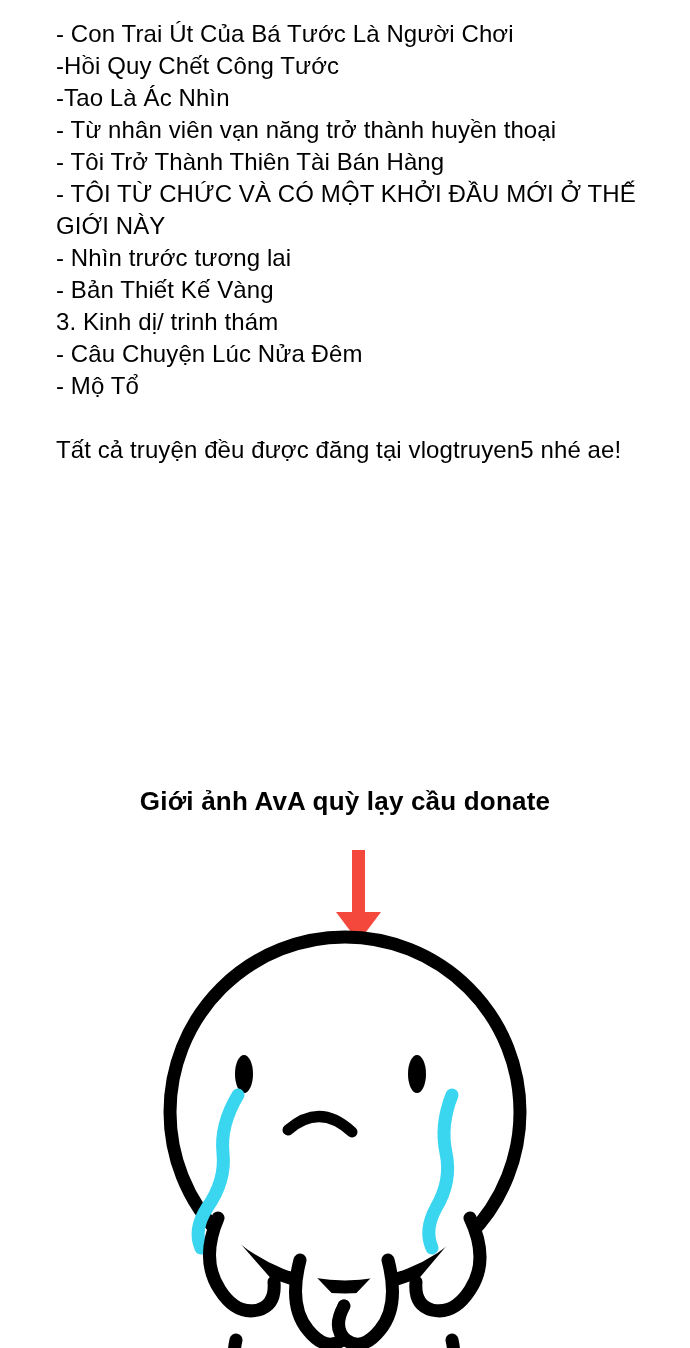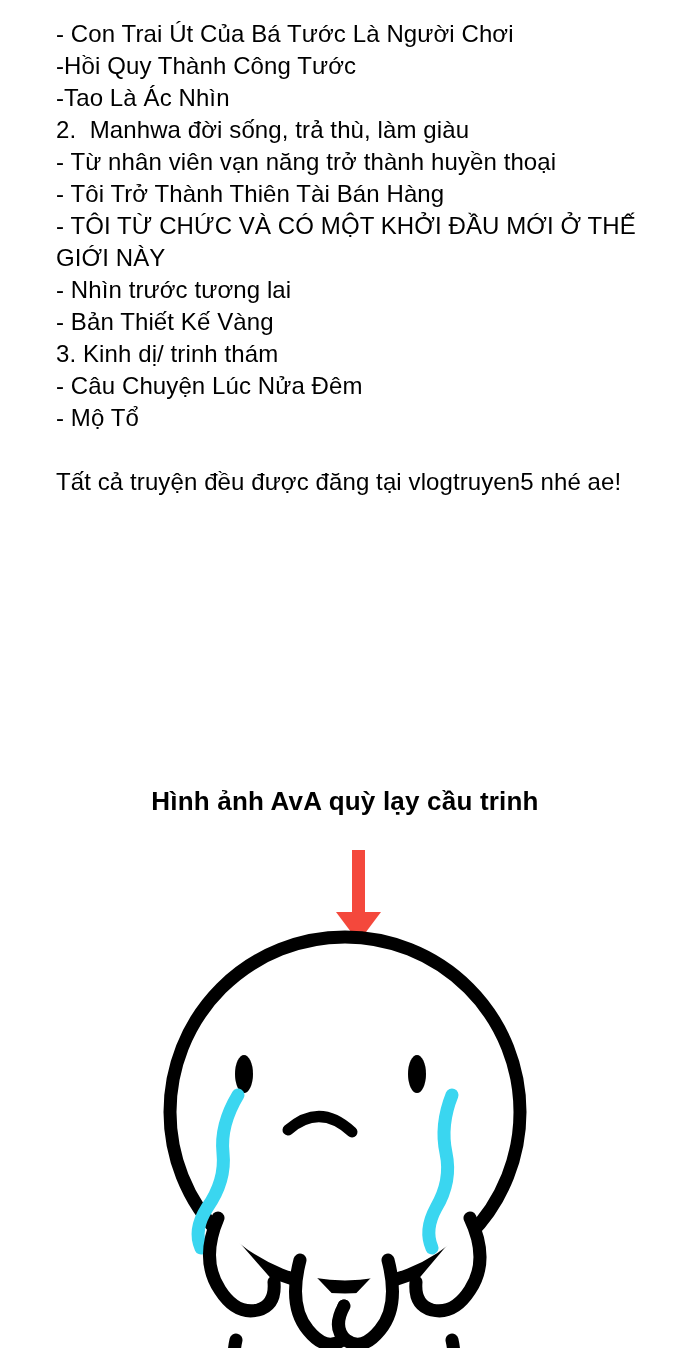--- a/index.html
+++ b/index.html
@@ -64,36 +64,35 @@
     display: block;
   }
 </style>
 </head>
 <body>
 
 <div id="page">
 
   <div class="text-block">
     <div class="line clipped">- Con Trai Út Của Bá Tước Là Người Chơi</div>
-    <div class="line">-Hồi Quy Thành Công Tước</div>
+    <div class="line">-Hồi Quy Chết Công Tước</div>
     <div class="line">-Tao Là Ác Nhìn</div>
-    <div class="line">2.  Manhwa đời sống, trả thù, làm giàu</div>
     <div class="line">- Từ nhân viên vạn năng trở thành huyền thoại</div>
     <div class="line">- Tôi Trở Thành Thiên Tài Bán Hàng</div>
     <div class="line">- TÔI TỪ CHỨC VÀ CÓ MỘT KHỞI ĐẦU MỚI Ở THẾ GIỚI NÀY</div>
     <div class="line">- Nhìn trước tương lai</div>
     <div class="line">- Bản Thiết Kế Vàng</div>
     <div class="line">3. Kinh dị/ trinh thám</div>
     <div class="line">- Câu Chuyện Lúc Nửa Đêm</div>
     <div class="line">- Mộ Tổ</div>
     <div class="spacer"></div>
     <div class="line">Tất cả truyện đều được đăng tại vlogtruyen5 nhé ae!</div>
   </div>
 
-  <div class="donate-heading">Hình ảnh AvA quỳ lạy cầu trinh</div>
+  <div class="donate-heading">Giới ảnh AvA quỳ lạy cầu donate</div>
 
   <div class="illustration">
     <svg width="690" height="538" viewBox="0 0 690 538" xmlns="http://www.w3.org/2000/svg">
 
       <g>
         <rect x="352" y="10" width="13" height="72" fill="#f4483c"></rect>
         <polygon points="336,72 381,72 358.5,102" fill="#f4483c"></polygon>
       </g>
 
       <circle cx="345" cy="272" r="175" fill="#ffffff" stroke="#000000" stroke-width="13"></circle>

